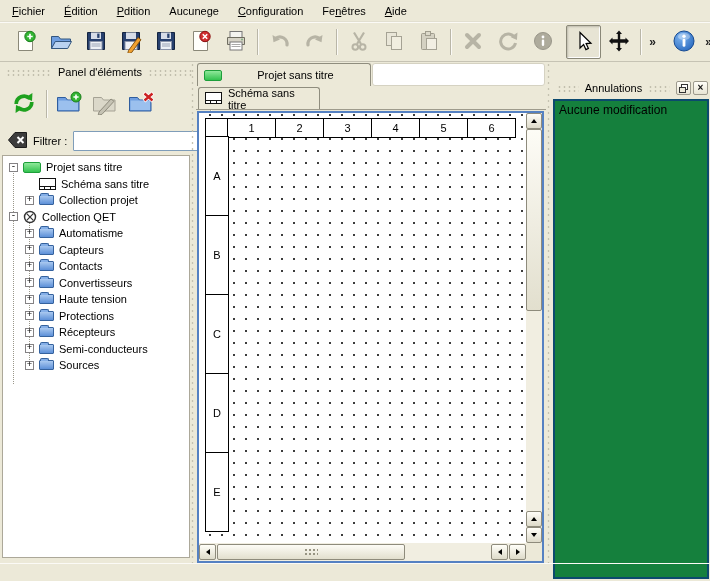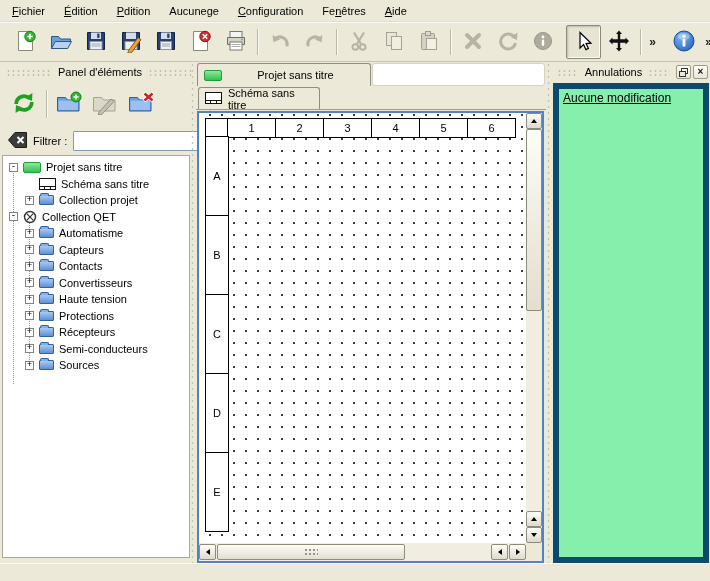--- a/index.html
+++ b/index.html
@@ -25,21 +25,21 @@
   .tbtn { width:35px; height:34px; display:flex; align-items:center; justify-content:center;
           border:1px solid rgba(0,0,0,0); border-radius:2px; flex:none; }
   .tbtn.pressed { border:1px solid #8a8878; background:#e7e4d4;
                   box-shadow:inset 1px 1px 2px rgba(0,0,0,.18), inset -1px -1px 0 #fff; }
   .tsep { width:1px; height:26px; background:#b9b6a7; box-shadow:1px 0 0 #fbfaf6; margin:0 4px; flex:none; }
   .chev { width:15px; text-align:center; font-weight:bold; font-size:12px; color:#222; flex:none; }
 
   
   .dock { position:absolute; top:62px; height:501px; }
   .dock-left  { left:0; width:236px; }
-  .dock-right { left:551px; width:159px; }
+  .dock-right { left:551px; width:159px;margin-top:16px; }
   .dock-title { position:absolute; left:2px; right:2px; top:1px; height:18px;
                 display:flex; align-items:center; }
   .dgrip { flex:1; max-width:46px; height:7px; margin:0 4px;
            background-image:radial-gradient(#c2bfae 1.1px, rgba(0,0,0,0) 1.2px);
            background-size:5px 4px; }
   .dock-title .ttl { padding:0 2px; white-space:nowrap; }
   .dbtn { width:15px; height:14px; margin-left:2px; border:1px solid #9d9a8d; border-radius:2px;
           background:linear-gradient(#fffef8,#e8e5d4); display:flex; align-items:center; justify-content:center;
           font-size:10px; line-height:10px; font-weight:bold; color:#111; flex:none; }
 
@@ -116,21 +116,21 @@
                background-image:radial-gradient(#979483 1px, rgba(0,0,0,0) 1.1px);
                background-size:4px 4px; }
   .tri { width:0; height:0; border:3.5px solid rgba(0,0,0,0); }
   .tri-up    { border-bottom:4.5px solid #000; margin-top:-3px; }
   .tri-down  { border-top:4.5px solid #000; margin-bottom:-3px; }
   .tri-left  { border-right:4.5px solid #000; margin-left:-3px; }
   .tri-right { border-left:4.5px solid #000; margin-right:-3px; }
 
   
   .undo-list { position:absolute; left:2px; right:1px; top:21px; bottom:0;
-               background:#86efac; border:6px solid #0c4a6e;text-decoration:underline; }
+               background:#15803d; border:2px solid #0c4a6e; }
   .undo-item { padding:2px 4px; font-size:12px; }
 
   
   .splitter { position:absolute; top:62px; height:501px; width:5px;
               background-image:radial-gradient(#c5c2b1 1px, rgba(0,0,0,0) 1.1px);
               background-size:5px 6px; }
   .statusbar { position:absolute; left:0; top:563px; width:710px; height:18px;
                border-top:1px solid #fbfaf6; }
 </style>
 </head>

